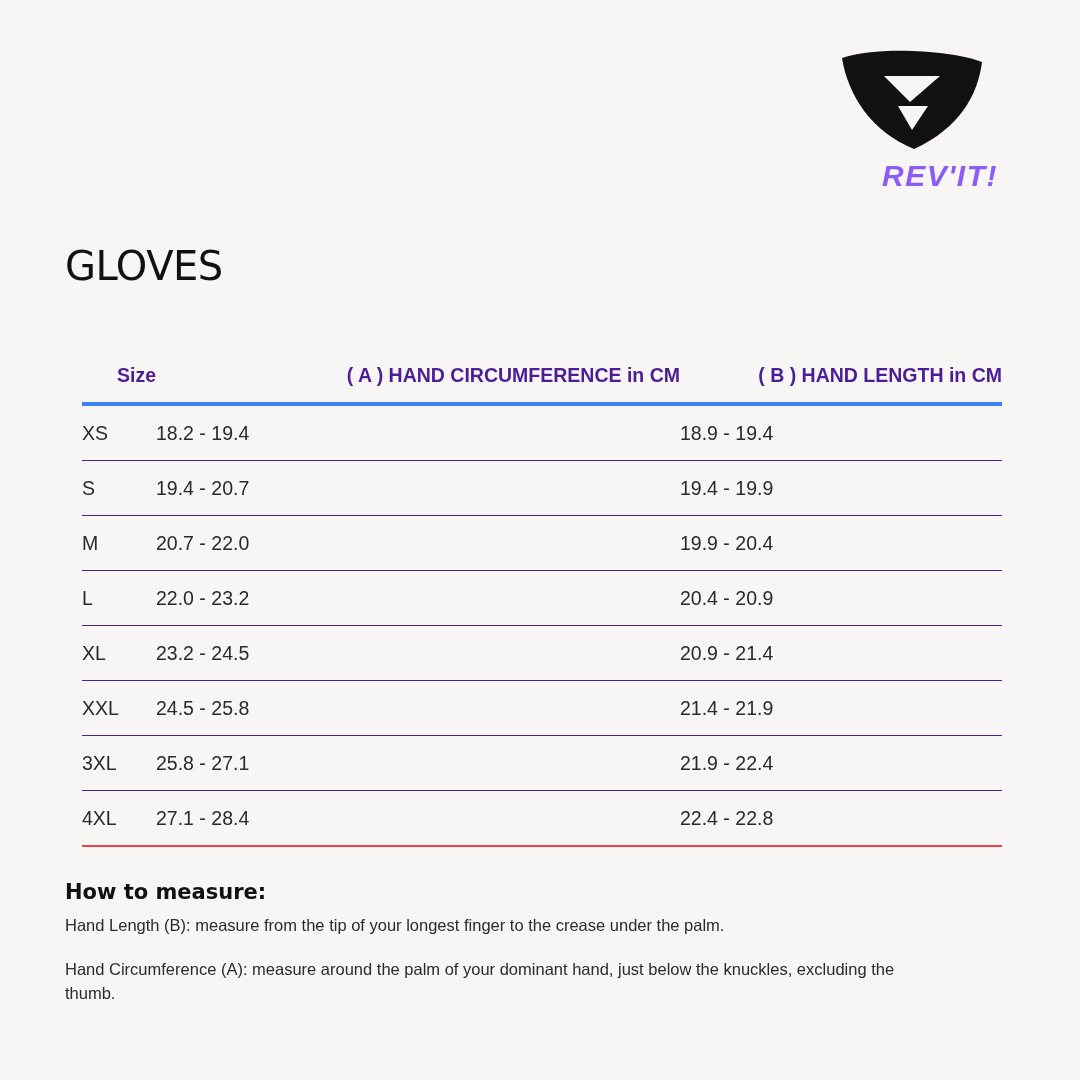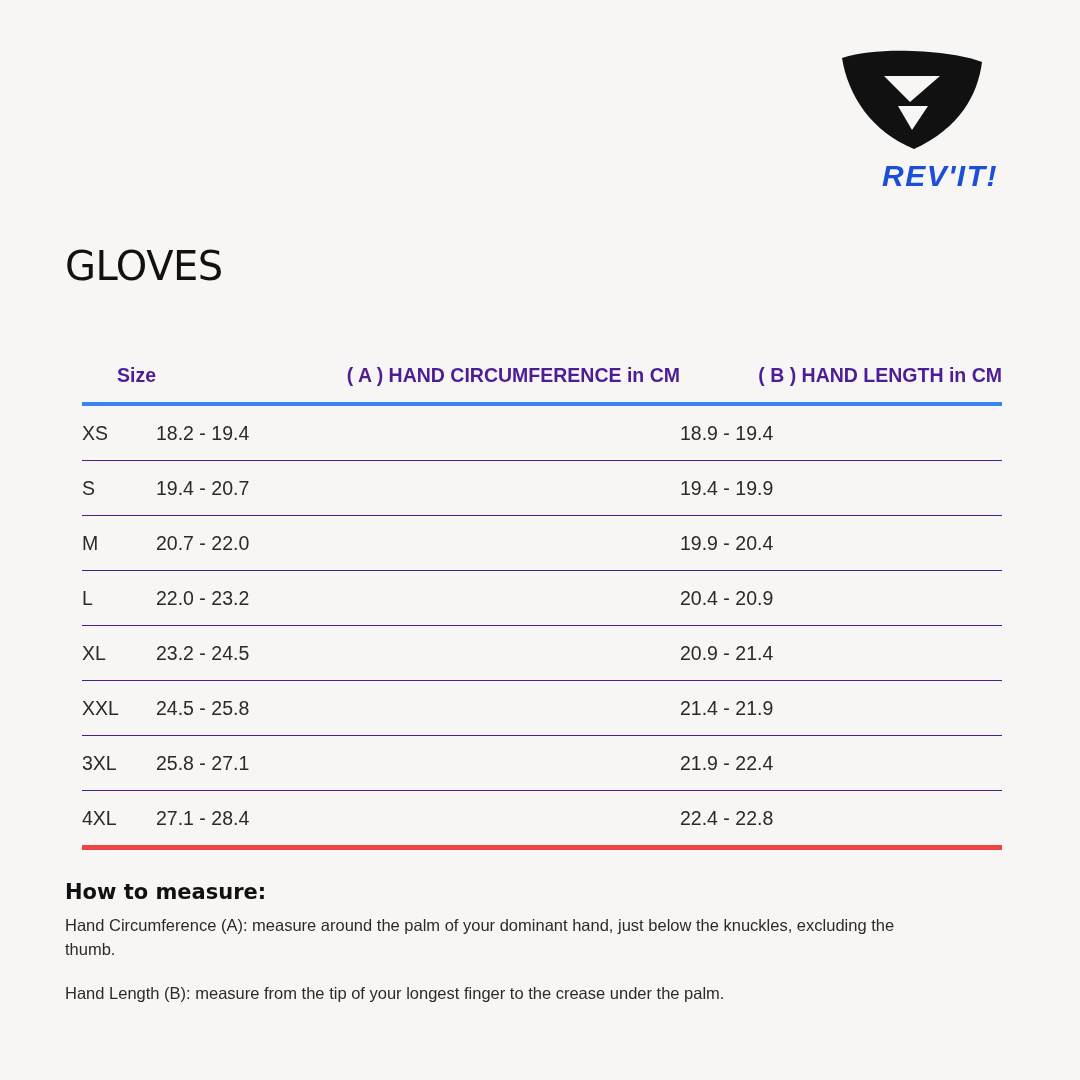--- a/index.html
+++ b/index.html
@@ -36,21 +36,21 @@
     margin: 0 auto;
   }
   .brand-word {
     display: block;
     margin-top: 8px;
     font-family: "Liberation Sans", sans-serif;
     font-weight: 700;
     font-style: italic;
     font-size: 30px;
     letter-spacing: 1.5px;
-    color: #1d4ed8;
+    color: #8b5cf6;
     text-align: right;
     padding-right: 4px;
   }
 
   
   .page-title {
     position: absolute;
     top: 243px;
     left: 65px;
     font-family: "DejaVu Sans", sans-serif;
@@ -87,21 +87,21 @@
   table.size-table thead th.col-b { width: auto; }
 
   table.size-table tbody td {
     padding: 16px 0 15px 0;
     border-bottom: 1px solid #4c1d95;
     color: #2a2a2a;
     font-size: 19.5px;
     vertical-align: middle;
   }
   table.size-table tbody tr:last-child td {
-    border-bottom: 5px solid #ef4444;
+    border-bottom: 2px solid #ef4444;
   }
   td.cell-size { color: #1c1c1c; }
   td.cell-a { padding-left: 2px; }
   td.cell-b { padding-left: 2px; }
 
   
   .howto {
     position: absolute;
     top: 880px;
     left: 65px;
@@ -188,17 +188,17 @@
           <td class="cell-size">4XL</td>
           <td class="cell-a">27.1 - 28.4</td>
           <td class="cell-b">22.4 - 22.8</td>
         </tr>
       </tbody>
     </table>
   </div>
 
   <div class="howto">
     <div class="howto-title">How to measure:</div>
+    <p class="howto-p">Hand Length (B): measure from the tip of your longest finger to the crease under the palm.</p>
     <p class="howto-p">Hand Circumference (A): measure around the palm of your dominant hand, just below the knuckles, excluding the thumb.</p>
-    <p class="howto-p">Hand Length (B): measure from the tip of your longest finger to the crease under the palm.</p>
   </div>
 
 </div>
 
 </body></html>

